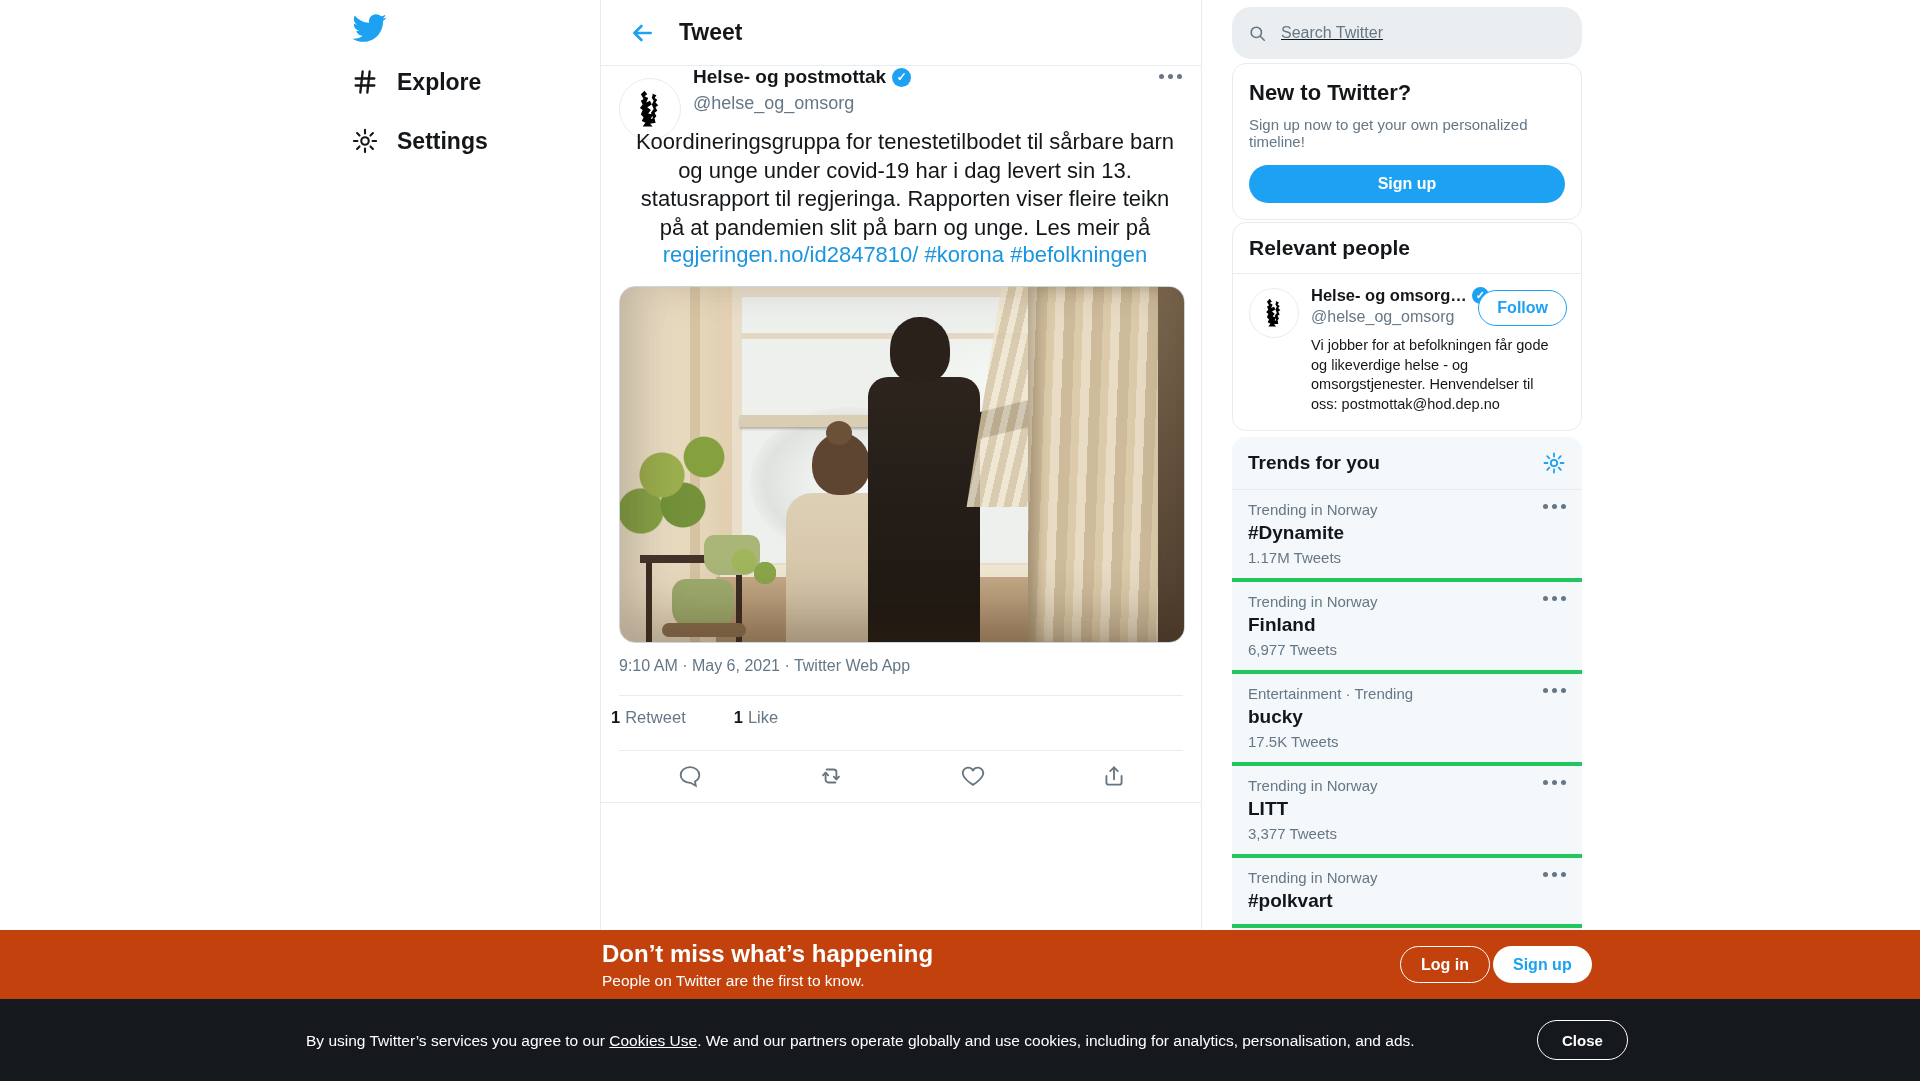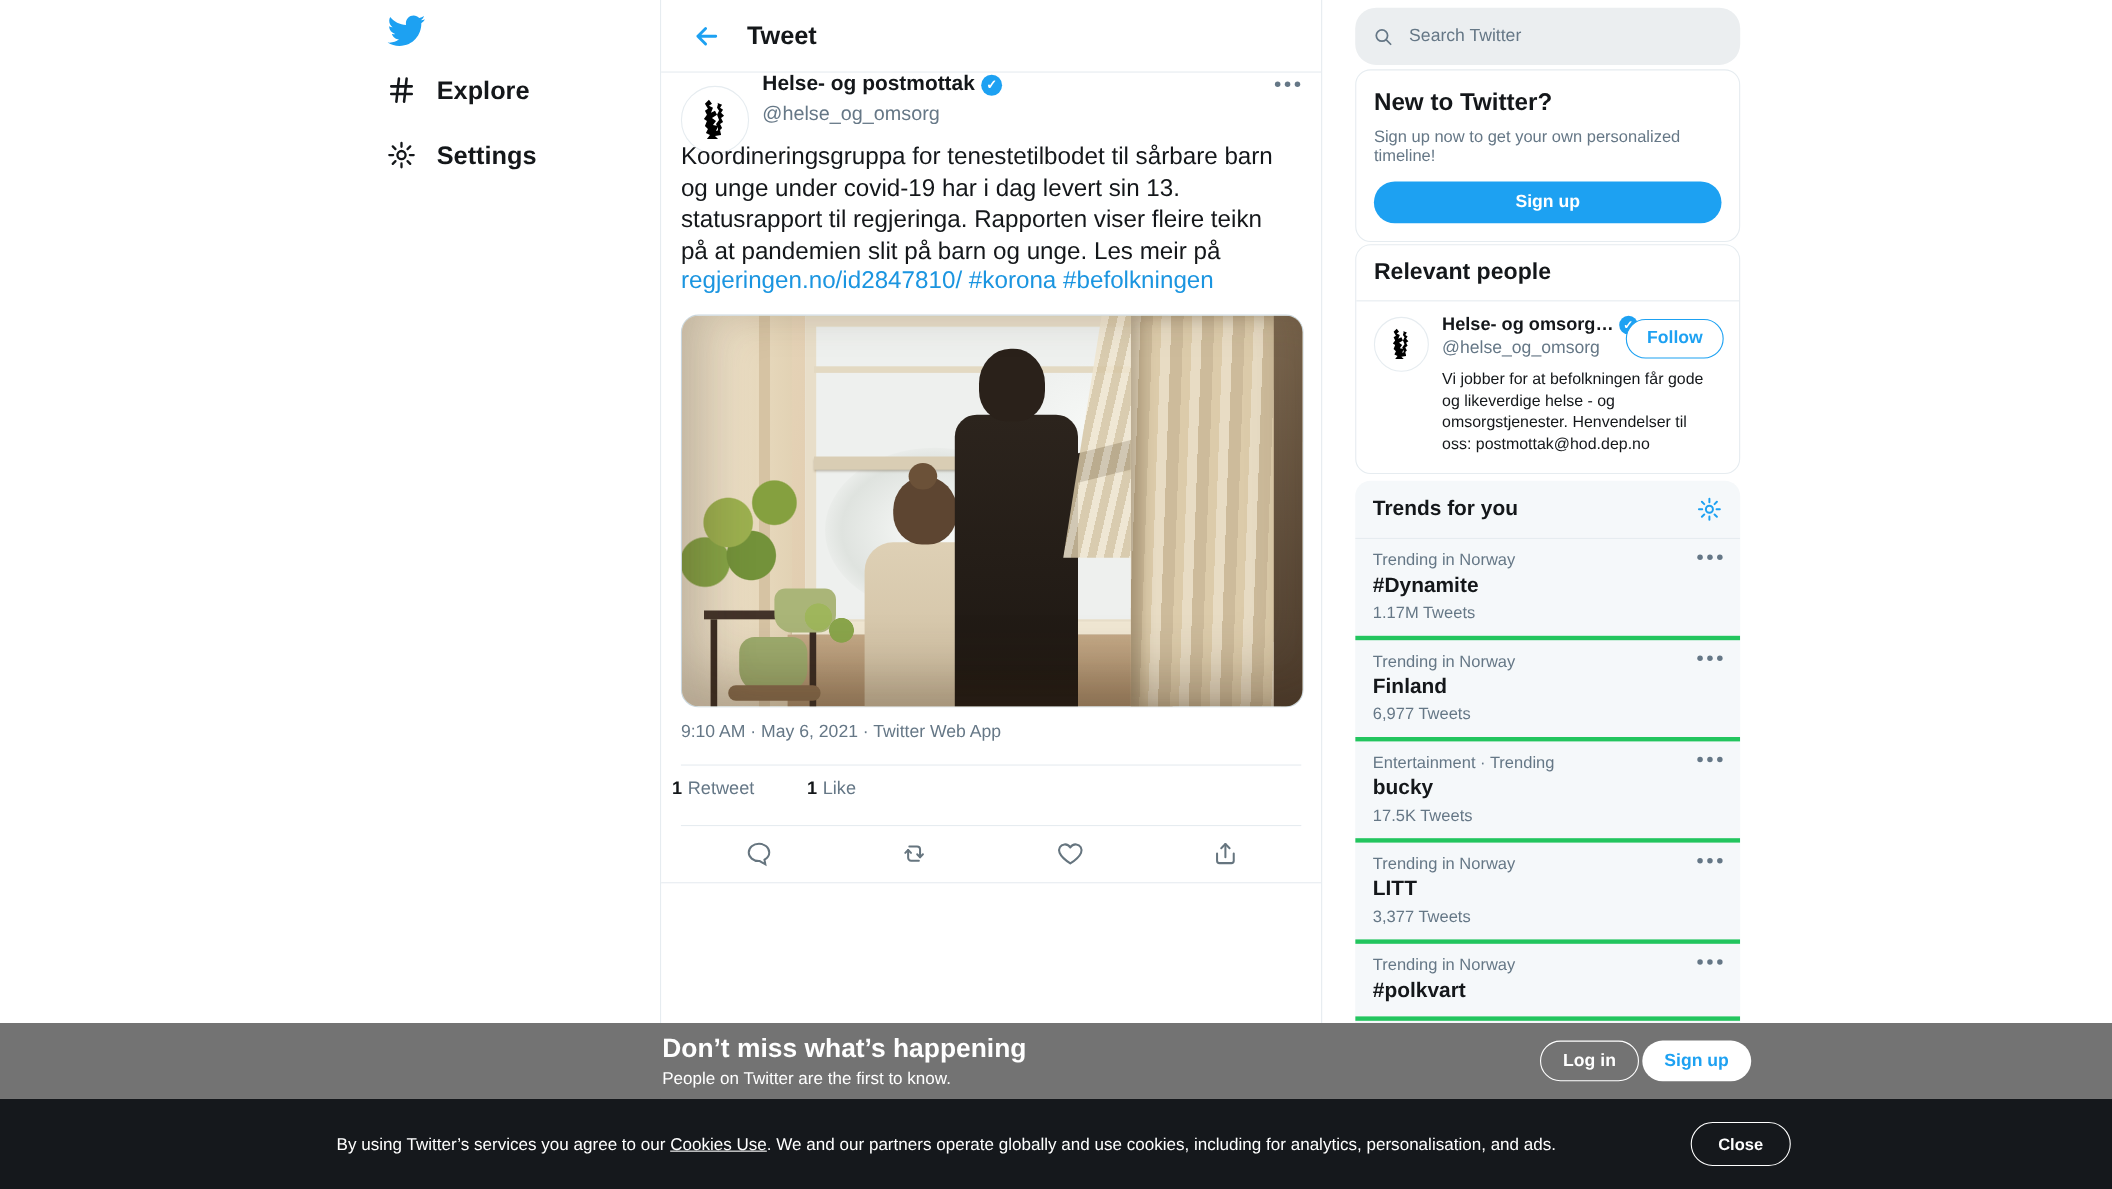--- a/index.html
+++ b/index.html
@@ -9,21 +9,21 @@
   svg{display:block;}
 
   
   .logo{left:351px;top:10px;width:36px;height:36px;color:#1da1f2;cursor:pointer;}
   .rail-item{display:flex;align-items:center;gap:18px;left:351px;height:34px;cursor:pointer;}
   .rail-item .ric{width:28px;height:28px;color:#14171a;}
   .rail-label{font-size:23px;font-weight:bold;color:#14171a;}
 
   
   .center{left:600px;top:0;width:602px;height:1081px;background:#fff;
-          border-left:1px solid #e6ecf0;border-right:1px solid #e6ecf0;box-sizing:border-box;}
+          border-left:1px solid #e6ecf0;border-right:1px solid #e6ecf0;box-sizing:border-box;text-align:center;}
   .c-header{position:absolute;left:0;top:0;right:0;height:66px;border-bottom:1px solid #e6ecf0;
             display:flex;align-items:center;padding-left:28px;box-sizing:border-box;gap:24px;}
   .back{width:26px;height:26px;color:#1da1f2;cursor:pointer;}
   .c-title{font-size:23px;font-weight:bold;}
   .avatar{left:18px;top:78px;width:60px;height:60px;border-radius:50%;background:#fff;
           border:1px solid #e6ecf0;overflow:hidden;display:flex;align-items:center;justify-content:center;cursor:pointer;}
   .avatar svg{width:44px;height:44px;}
   .tw-name{left:92px;top:66px;font-size:19px;font-weight:bold;display:flex;align-items:center;gap:6px;cursor:pointer;}
   .badge{width:19px;height:19px;border-radius:50%;background:#1da1f2;color:#fff;display:inline-flex;
          align-items:center;justify-content:center;font-size:12px;font-weight:bold;}
@@ -88,21 +88,21 @@
   .p-pot2{left:52px;top:292px;width:62px;height:50px;background:#9dab6d;border-radius:14px 14px 20px 20px;}
   .p-saucer{left:42px;top:336px;width:84px;height:14px;background:#8a6e4f;border-radius:7px;}
   .p-sprout{left:96px;top:250px;width:70px;height:60px;
       background:radial-gradient(circle at 40% 40%,#9fb65c 0 22%,rgba(0,0,0,0) 23%),
                  radial-gradient(circle at 70% 60%,#8aa54b 0 18%,rgba(0,0,0,0) 19%);}
   .p-vign{left:0;top:0;right:0;bottom:0;box-shadow:inset 0 -30px 50px rgba(60,40,20,.25), inset 30px 0 40px rgba(80,60,40,.15);}
 
   
   .right{left:1232px;top:0;width:350px;height:1081px;}
   .search{position:absolute;left:0;top:7px;width:350px;height:52px;border-radius:19px;background:#ebeef0;
-          display:flex;align-items:center;padding:13px 16px;box-sizing:border-box;gap:12px;}
+          display:flex;align-items:center;padding:13px 16px;box-sizing:border-box;gap:12px;text-decoration:underline;}
   .search svg{width:19px;height:19px;color:#657786;flex:none;}
   .search input{border:none;background:transparent;outline:none;font-size:16px;color:#14171a;width:100%;
                 font-family:"Liberation Sans",sans-serif;}
   .search input::placeholder{color:#657786;opacity:1;}
   .card{position:absolute;left:0;width:350px;background:#fff;border:1px solid #e6ecf0;border-radius:14px;box-sizing:border-box;}
   .card1{top:63px;padding:16px;}
   .card1 h2{margin:0 0 10px;font-size:22px;}
   .card1 p{margin:0 0 15px;font-size:15px;color:#657786;}
   .btn-blue{width:100%;height:38px;border:none;border-radius:19px;background:#1da1f2;color:#fff;
             font-size:16px;font-weight:bold;cursor:pointer;font-family:"Liberation Sans",sans-serif;}
@@ -128,21 +128,21 @@
   .t-gear{width:24px;height:24px;color:#1da1f2;cursor:pointer;}
   .trend{position:relative;padding:11px 16px 12px;border-bottom:4px solid #22c55e;cursor:pointer;}
   .trend-ctx{font-size:15px;color:#657786;}
   .trend-name{font-size:19px;font-weight:bold;margin-top:4px;}
   .trend-count{font-size:15px;color:#657786;margin-top:5px;}
   .trend-count:empty{display:none;}
   .trend .more-dots{position:absolute;right:16px;top:14px;}
   .show-more{padding:15px 16px 18px;font-size:19px;color:#1da1f2;cursor:pointer;}
 
   
-  .banner{left:0;top:930px;width:1920px;height:69px;background:#737373;color:#fff;z-index:5;}
+  .banner{left:0;top:930px;width:1920px;height:69px;background:#c2410c;color:#fff;z-index:5;}
   .bn-title{position:absolute;left:602px;top:10px;font-size:24px;font-weight:bold;}
   .bn-sub{position:absolute;left:602px;top:42px;font-size:15.5px;}
   .bn-login{position:absolute;left:1400px;top:16px;height:37px;padding:0 20px;border-radius:19px;
             background:transparent;border:1px solid #fff;color:#fff;font-size:16px;font-weight:bold;
             cursor:pointer;font-family:"Liberation Sans",sans-serif;}
   .bn-signup{position:absolute;left:1493px;top:16px;height:37px;padding:0 20px;border-radius:19px;
              background:#fff;border:none;color:#1da1f2;font-size:16px;font-weight:bold;
              cursor:pointer;font-family:"Liberation Sans",sans-serif;}
 
   

